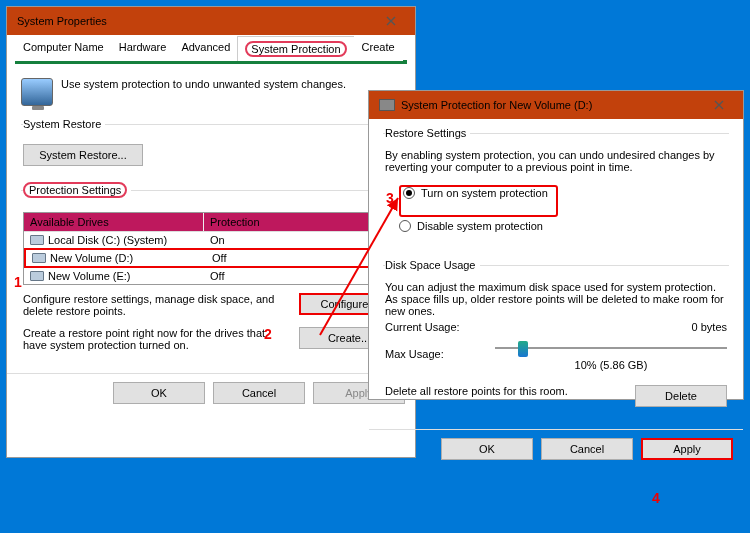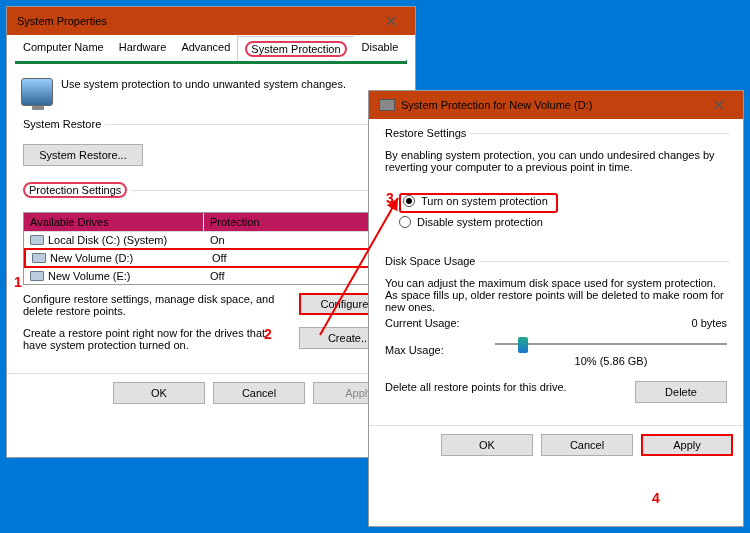--- a/index.html
+++ b/index.html
@@ -50,21 +50,21 @@
       <svg width="10" height="10" viewBox="0 0 10 10">
           <path d="M1 1 L9 9 M9 1 L1 9" stroke="currentColor" stroke-width="1.4"></path>
         </svg>
     </span>
   </div>
   <div class="tabs">
     <div class="tab">Computer Name</div>
     <div class="tab">Hardware</div>
     <div class="tab">Advanced</div>
     <div class="tab active"><span class="pill">System Protection</span></div>
-    <div class="tab">Disable</div>
+    <div class="tab">Create</div>
   </div>
   <div class="body">
     <div class="descrow">
       <div class="monitor-icon"></div>
       <div>Use system protection to undo unwanted system changes.</div>
     </div>
     <fieldset>
       <legend>System Restore</legend>
       <div class="row">
         <button class="btn" style="min-width:120px">System Restore...</button>
@@ -109,37 +109,37 @@
       </div>
     </fieldset>
   </div>
   <div class="footer">
     <button class="btn">OK</button>
     <button class="btn">Cancel</button>
     <button class="btn disabled">Apply</button>
   </div>
 </div>
 
-<div class="window" style="left:368px; top:90px; width:376px; height:437px;">
+<div class="window" style="left:368px; top:90px; width:376px; height:310px;">
   <div class="titlebar">
     <span style="display:flex;align-items:center">
       <span class="hdd-icon"></span>
       <span class="title">System Protection for New Volume (D:)</span>
     </span>
     <span class="close">
       <svg width="10" height="10" viewBox="0 0 10 10">
           <path d="M1 1 L9 9 M9 1 L1 9" stroke="currentColor" stroke-width="1.4"></path>
         </svg>
     </span>
   </div>
   <div class="body" style="padding-top:4px">
     <fieldset style="padding-bottom:14px">
       <legend>Restore Settings</legend>
-      <div style="margin-bottom:20px">By enabling system protection, you can undo undesired changes by reverting your computer to a previous point in time.</div>
-      <div class="radio redbox" style="width:fit-content;padding:0 8px 4px 2px;border-radius:3px">
+      <div style="margin-bottom:12px">By enabling system protection, you can undo undesired changes by reverting your computer to a previous point in time.</div>
+      <div class="radio redbox" style="width:fit-content;padding:0 8px 16px 2px;border-radius:3px">
         <span class="radiodot sel"></span>
         <span>Turn on system protection</span>
       </div>
       <div class="radio">
         <span class="radiodot"></span>
         <span>Disable system protection</span>
       </div>
     </fieldset>
 
     <fieldset>
@@ -153,21 +153,21 @@
         <div style="width:90px">Max Usage:</div>
         <div style="flex:1">
           <div class="slider">
             <div class="slidertrack"></div>
             <div class="sliderthumb" style="left:10%"></div>
           </div>
           <div style="text-align:center">10% (5.86 GB)</div>
         </div>
       </div>
       <div class="row" style="margin-top:14px">
-        <div style="flex:1">Delete all restore points for this drive.</div>
+        <div style="flex:1">Delete all restore points for this room.</div>
         <button class="btn">Delete</button>
       </div>
     </fieldset>
   </div>
   <div class="footer">
     <button class="btn">OK</button>
     <button class="btn">Cancel</button>
     <button class="btn redbox">Apply</button>
   </div>
 </div>

